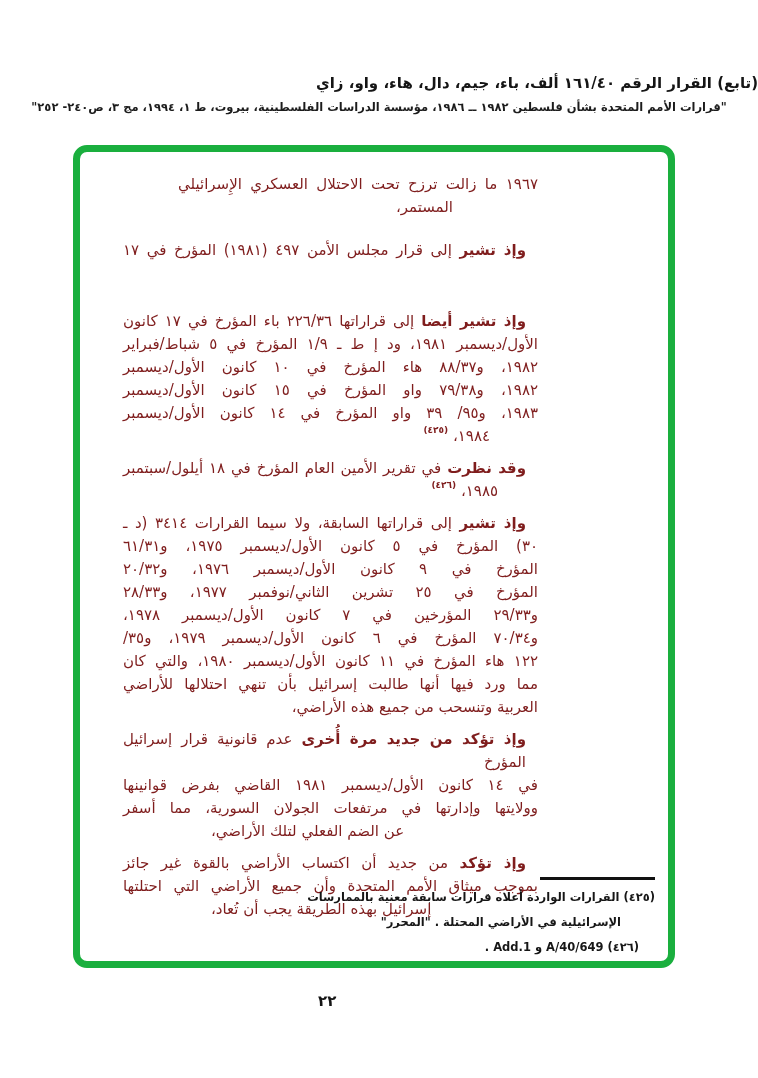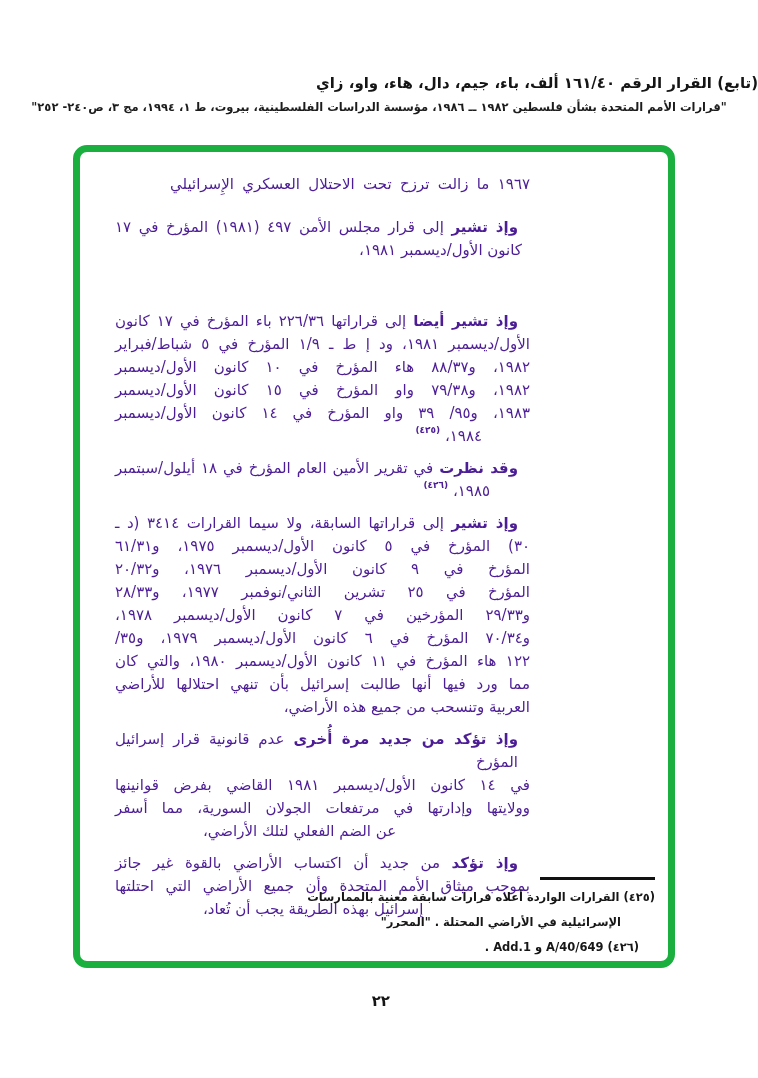--- a/index.html
+++ b/index.html
@@ -6,49 +6,49 @@
   body{
     width:758px;height:1078px;background:#ffffff;position:relative;
     font-family:"DejaVu Sans",sans-serif;color:#151515;overflow:hidden;
   }
   .hdr1{position:absolute;top:74px;left:0;right:0;text-align:right;
     direction:rtl;font-weight:bold;font-size:15px;letter-spacing:.2px;}
   .hdr2{position:absolute;top:100px;left:0;right:0;text-align:center;
     direction:rtl;font-weight:bold;font-size:11.5px;color:#1c1c1c;}
   .frame{position:absolute;left:73px;top:145px;width:588px;height:809px;
     border:7px solid #1aaf3e;border-radius:14px;background:#fff;}
-  .bodytext{position:absolute;left:115px;top:173px;width:415px;direction:rtl;
-    font-size:15px;line-height:23px;color:#4c1d95;}
+  .bodytext{position:absolute;left:123px;top:173px;width:415px;direction:rtl;
+    font-size:15px;line-height:23px;color:#7f1d1d;}
   .para{margin:0 0 9px 0;}
   .ln{min-height:23px;}
   .ln.j{text-align:justify;text-align-last:justify;}
   .ln b{font-weight:bold;}
   sup.fnm{font-size:9px;font-weight:bold;line-height:0;position:relative;top:-2px;}
   .fnrule{position:absolute;left:540px;top:877px;width:115px;height:3px;background:#111;}
   .footnotes{position:absolute;left:230px;top:885px;width:425px;direction:rtl;
     text-align:right;font-size:11.5px;font-weight:bold;line-height:25px;color:#161616;}
   .fnline{min-height:25px;}
-  .pagenum{position:absolute;top:992px;left:318px;width:72px;text-align:right;
+  .pagenum{position:absolute;top:992px;left:318px;width:72px;text-align:left;
     direction:rtl;font-weight:bold;font-size:15px;letter-spacing:7px;}
 </style>
 </head>
 <body>
 
 <div class="hdr1">(تابع) القرار الرقم ١٦١/٤٠ ألف، باء، جيم، دال، هاء، واو، زاي</div>
 <div class="hdr2">"قرارات الأمم المتحدة بشأن فلسطين ١٩٨٢ ــ ١٩٨٦، مؤسسة الدراسات الفلسطينية، بيروت، ط ١، ١٩٩٤، مج ٣، ص٢٤٠- ٢٥٢"</div>
 
 <div class="frame" style="border-color: rgb(26, 175, 62);"></div>
 
 <div class="bodytext">
     <div class="para">
       <div class="ln j" style="padding-left: 55px;">١٩٦٧ ما زالت ترزح تحت الاحتلال العسكري الإِسرائيلي</div>
+      <div class="ln" style="text-align: right; padding-right: 85px;">المستمر،</div>
     </div>
     <div class="para">
       <div class="ln j" style="padding-right: 12px; margin-top: 20px;"><b>وإذ تشير</b> إلى قرار مجلس الأمن ٤٩٧ (١٩٨١) المؤرخ في ١٧</div>
-      <div class="ln" style="text-align: right; padding-right: 8px;">كانون الأول/ديسمبر ١٩٨١،</div>
     </div>
     <div class="para">
       <div class="ln j" style="padding-right: 12px; margin-top: 48px;"><b>وإذ تشير أيضا</b> إلى قراراتها ٢٢٦/٣٦ باء المؤرخ في ١٧ كانون</div>
       <div class="ln j">الأول/ديسمبر ١٩٨١، ود إ ط ـ ١/٩ المؤرخ في ٥ شباط/فبراير</div>
       <div class="ln j">١٩٨٢، و٨٨/٣٧ هاء المؤرخ في ١٠ كانون الأول/ديسمبر</div>
       <div class="ln j">١٩٨٢، و٧٩/٣٨ واو المؤرخ في ١٥ كانون الأول/ديسمبر</div>
       <div class="ln j">١٩٨٣، و⁦٩٥/ ٣٩⁩ واو المؤرخ في ١٤ كانون الأول/ديسمبر</div>
       <div class="ln" style="text-align: right; padding-right: 48px;">١٩٨٤، <sup class="fnm">(٤٢٥)</sup></div>
     </div>
     <div class="para">

